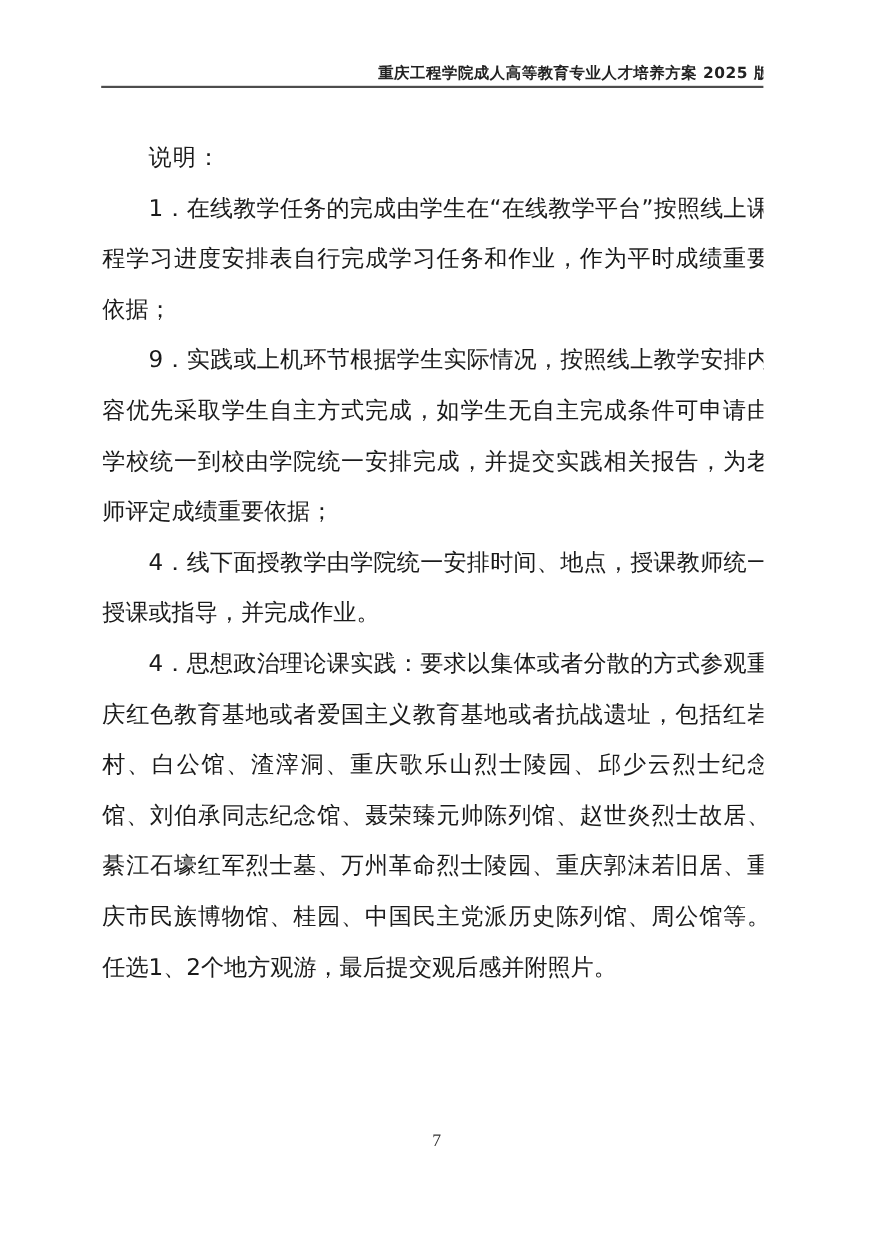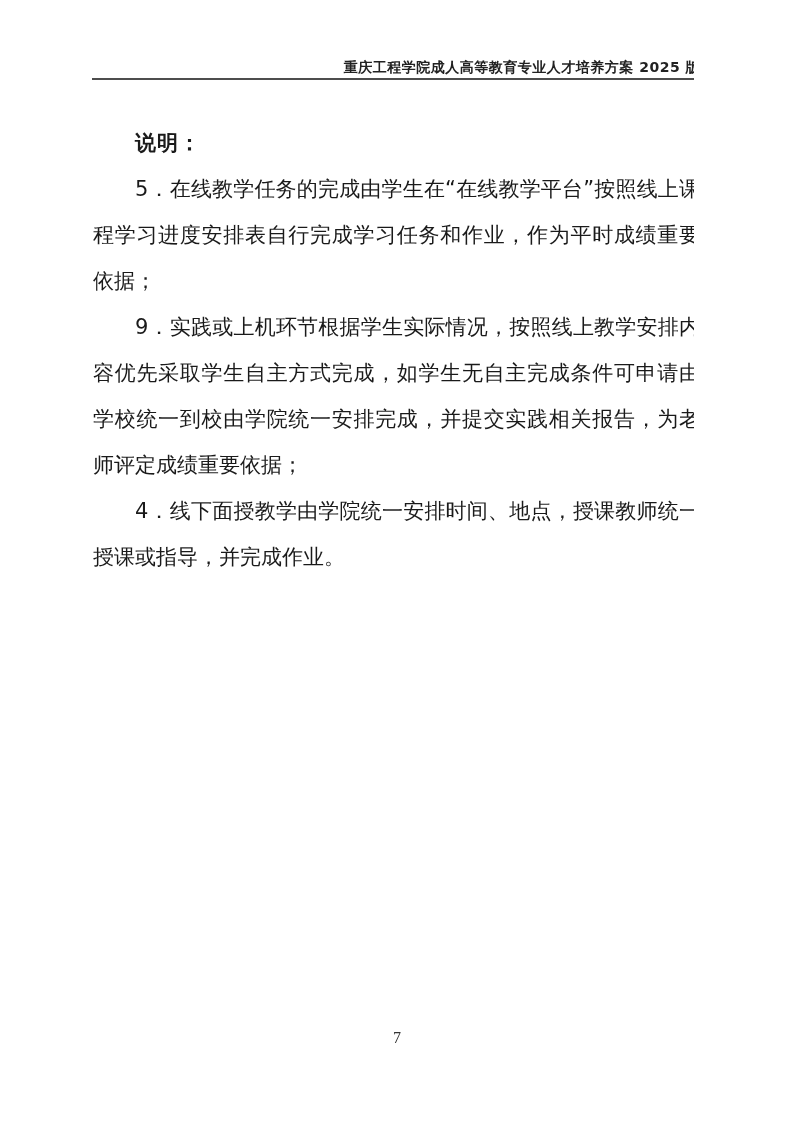--- a/index.html
+++ b/index.html
@@ -46,21 +46,21 @@
     color: #1a1a1a;
   }
   .content p {
     margin: 0;
     padding: 0;
     text-indent: 2em;
     text-align: justify;
     text-justify: inter-ideograph;
   }
   .content p.section-heading {
-    font-weight: bold;
+    font-weight: normal;
     text-align: left;
     letter-spacing: 1px;
   }
   
   .page-footer {
     position: absolute;
     top: 1028px;
     left: 0;
     width: 794px;
     text-align: center;
@@ -74,22 +74,23 @@
 <body>
 
 <div class="page">
 
   <div class="page-header">
     <span>重庆工程学院成人高等教育专业人才培养方案 2025 版</span>
   </div>
 
   <div class="content">
     <p class="section-heading">说明：</p>
-    <p class="para">5．在线教学任务的完成由学生在“在线教学平台”按照线上课程学习进度安排表自行完成学习任务和作业，作为平时成绩重要依据；</p>
+    <p class="para">1．在线教学任务的完成由学生在“在线教学平台”按照线上课程学习进度安排表自行完成学习任务和作业，作为平时成绩重要依据；</p>
     <p class="para">9．实践或上机环节根据学生实际情况，按照线上教学安排内容优先采取学生自主方式完成，如学生无自主完成条件可申请由学校统一到校由学院统一安排完成，并提交实践相关报告，为老师评定成绩重要依据；</p>
     <p class="para">4．线下面授教学由学院统一安排时间、地点，授课教师统一授课或指导，并完成作业。</p>
+    <p class="para">4．思想政治理论课实践：要求以集体或者分散的方式参观重庆红色教育基地或者爱国主义教育基地或者抗战遗址，包括红岩村、白公馆、渣滓洞、重庆歌乐山烈士陵园、邱少云烈士纪念馆、刘伯承同志纪念馆、聂荣臻元帅陈列馆、赵世炎烈士故居、綦江石壕红军烈士墓、万州革命烈士陵园、重庆郭沫若旧居、重庆市民族博物馆、桂园、中国民主党派历史陈列馆、周公馆等。任选1、2个地方观游，最后提交观后感并附照片。</p>
   </div>
 
   <div class="page-footer">
     <span>7</span>
   </div>
 
 </div>
 
 </body></html>

